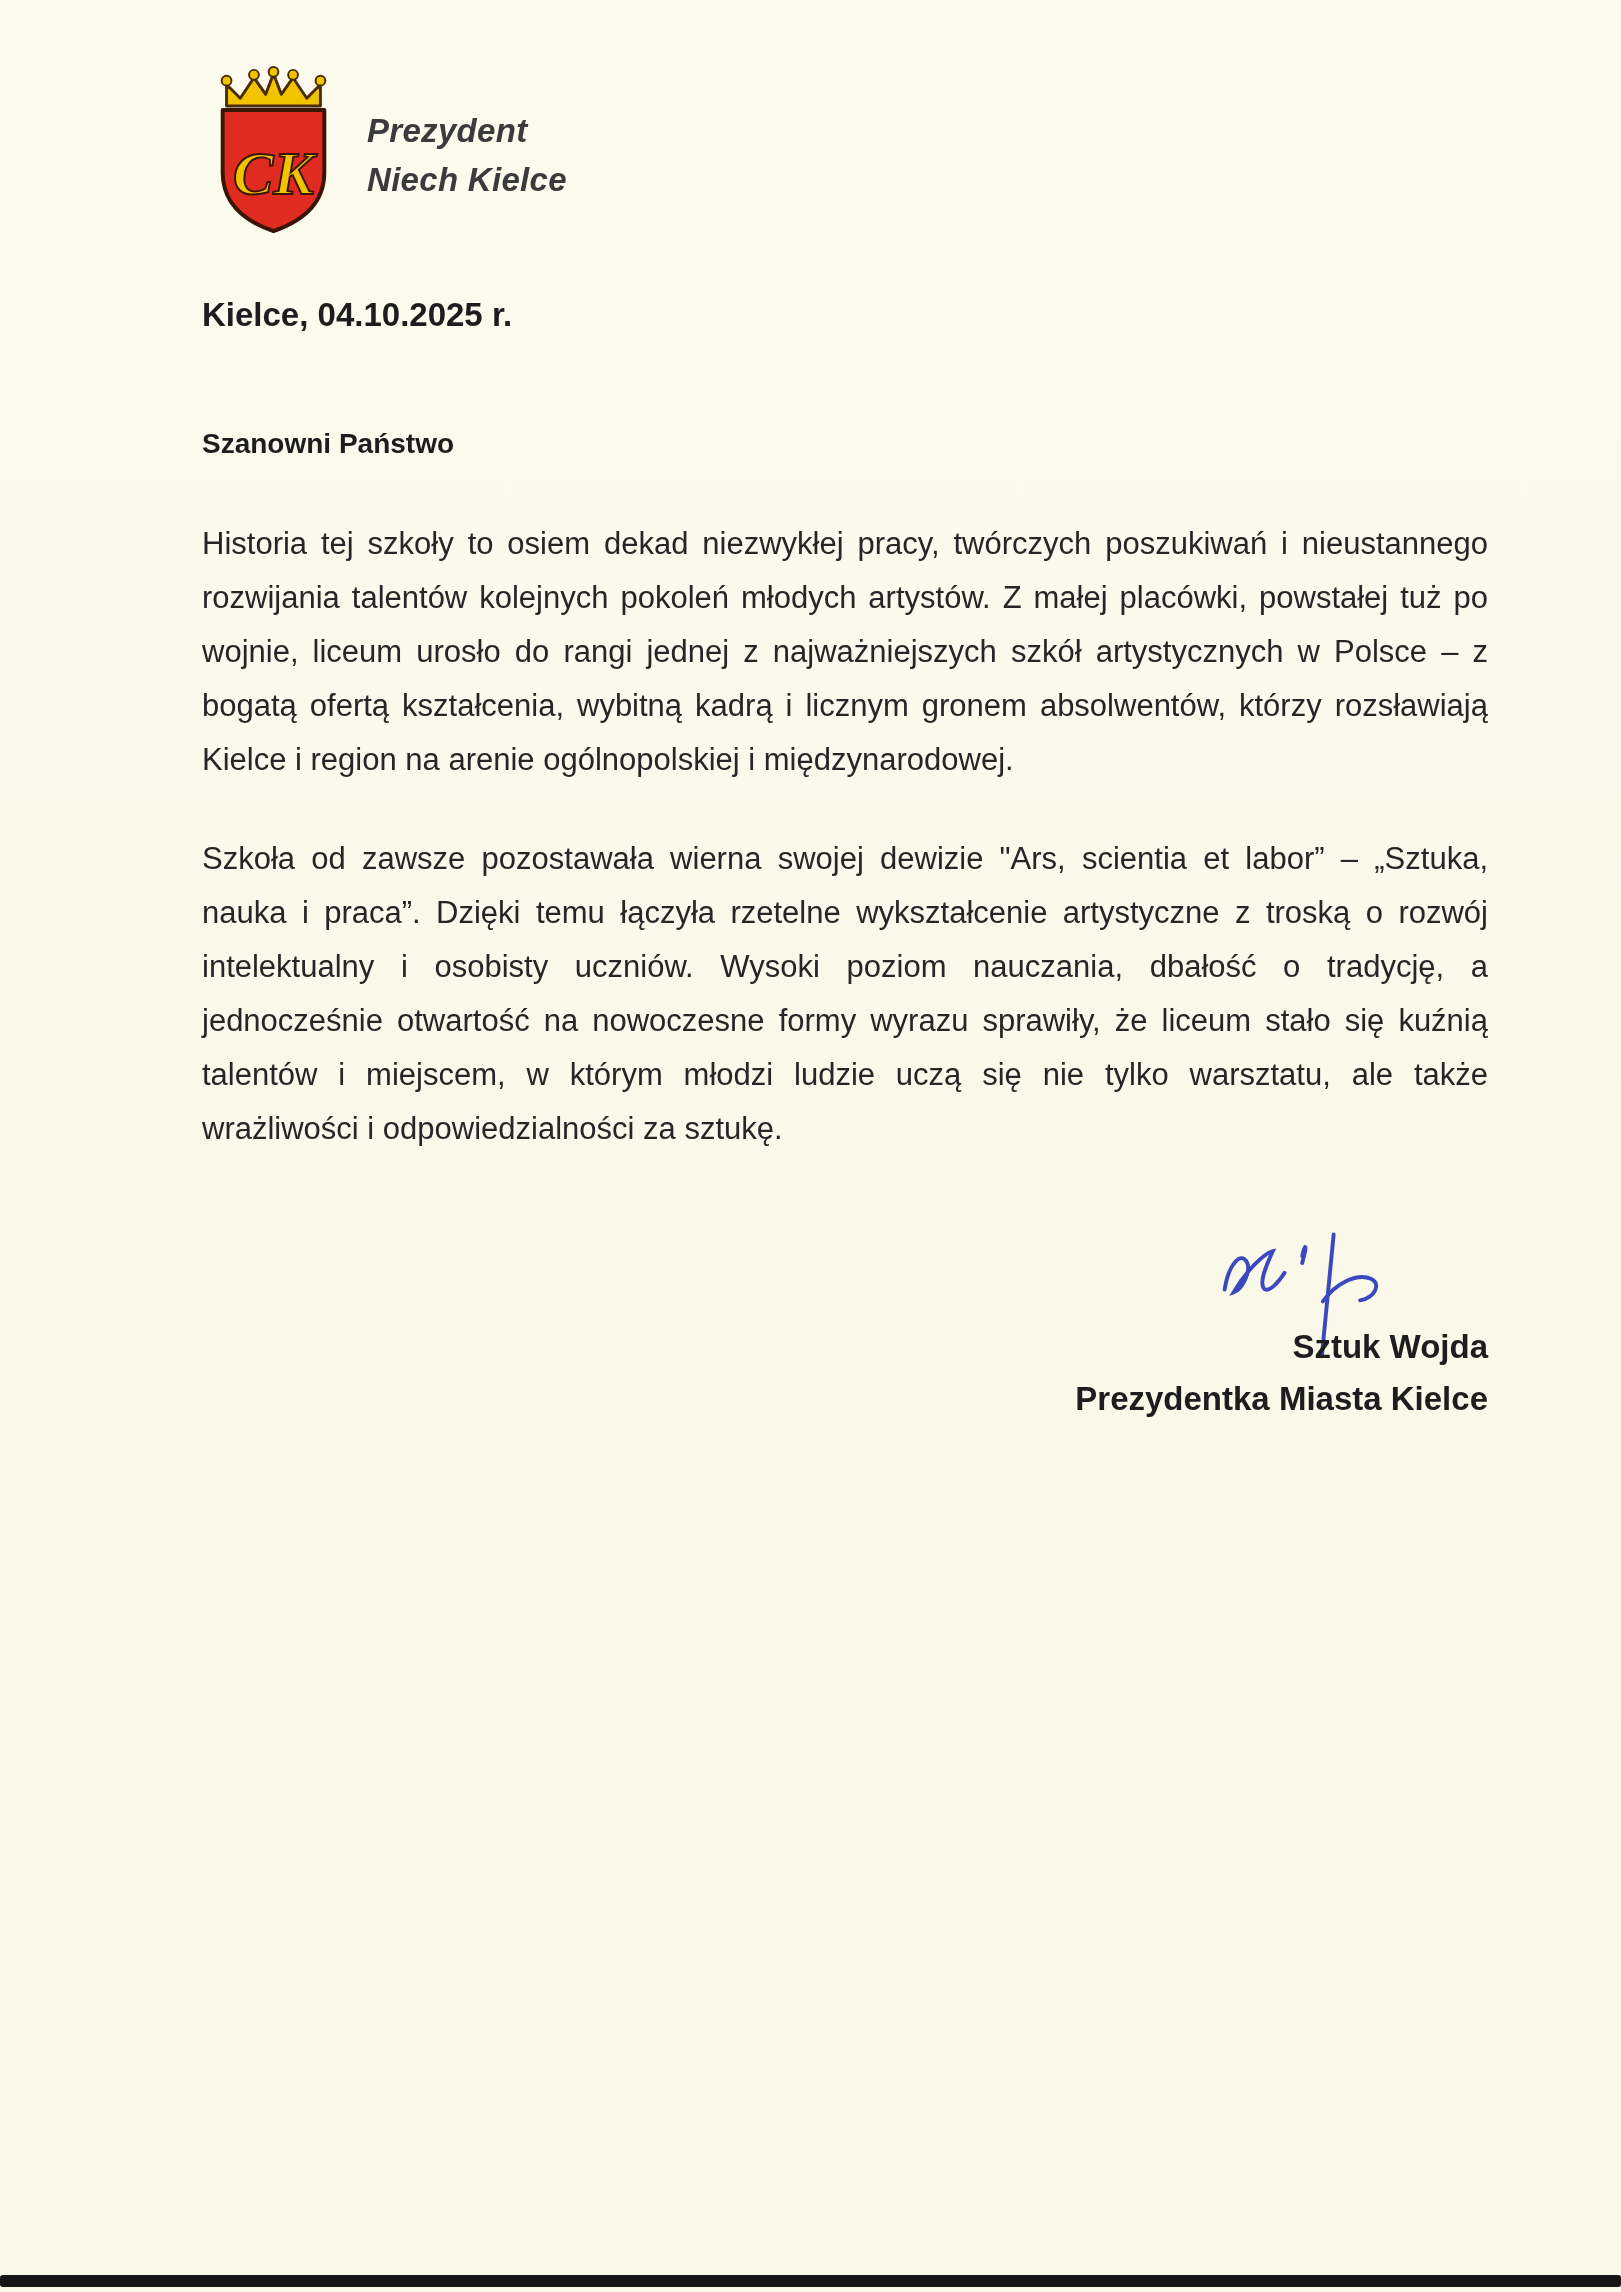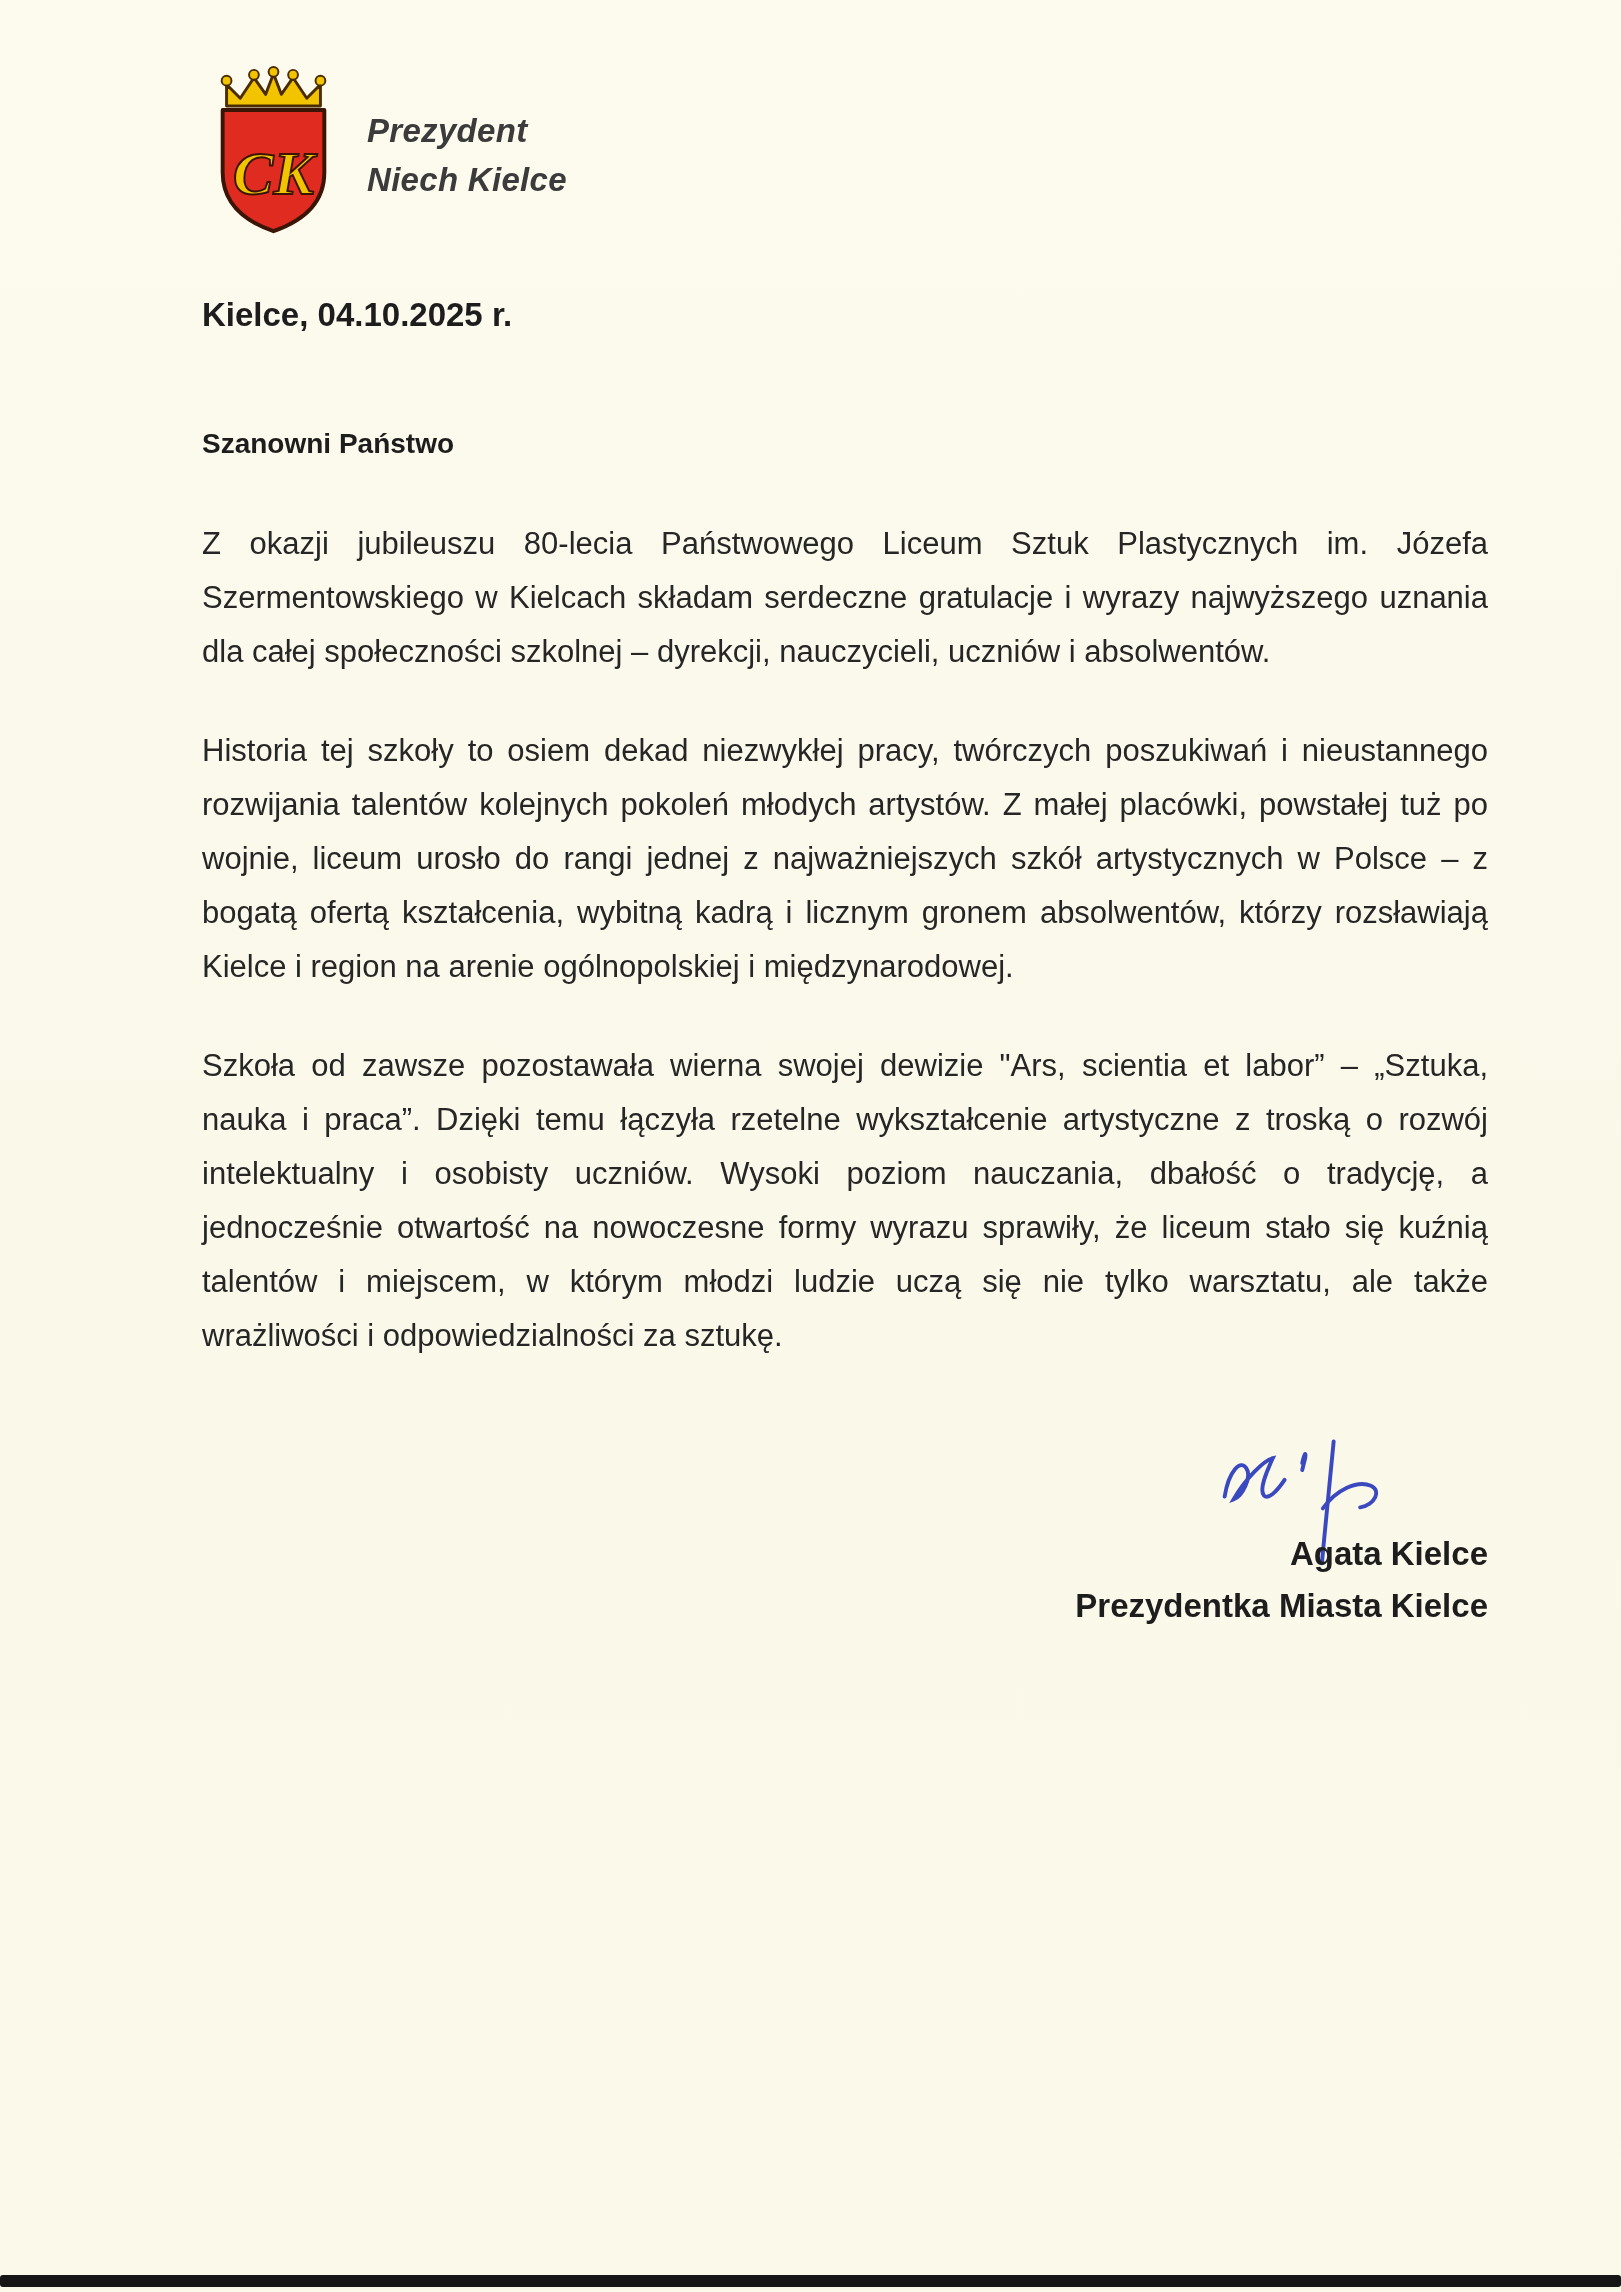--- a/index.html
+++ b/index.html
@@ -130,34 +130,33 @@
     </div>
   </div>
 
   <div class="content">
 
     <div class="dateline">Kielce, 04.10.2025 r.</div>
 
     <div class="salutation">Szanowni Państwo</div>
 
     <div class="bodytext">
-      <p>Z okazji jubileuszu 80-lecia Państwowego Liceum Sztuk Plastycznych im. Józefa Szermentowskiego w Kielcach składam serdeczne gratulacje i wyrazy najwyższego uznania dla całej społeczności szkolnej – dyrekcji, nauczycieli, uczniów i absolwentów.</p>
       <p>Historia tej szkoły to osiem dekad niezwykłej pracy, twórczych poszukiwań i nieustannego rozwijania talentów kolejnych pokoleń młodych artystów. Z małej placówki, powstałej tuż po wojnie, liceum urosło do rangi jednej z najważniejszych szkół artystycznych w Polsce – z bogatą ofertą kształcenia, wybitną kadrą i licznym gronem absolwentów, którzy rozsławiają Kielce i region na arenie ogólnopolskiej i międzynarodowej.</p>
       <p>Szkoła od zawsze pozostawała wierna swojej dewizie "Ars, scientia et labor” – „Sztuka, nauka i praca”. Dzięki temu łączyła rzetelne wykształcenie artystyczne z troską o rozwój intelektualny i osobisty uczniów. Wysoki poziom nauczania, dbałość o tradycję, a jednocześnie otwartość na nowoczesne formy wyrazu sprawiły, że liceum stało się kuźnią talentów i miejscem, w którym młodzi ludzie uczą się nie tylko warsztatu, ale także wrażliwości i odpowiedzialności za sztukę.</p>
     </div>
 
 
     <div class="sig-block">
       <svg class="sig-scribble" viewBox="0 0 220 170" aria-hidden="true">
         <path d="M18,84 C22,58 34,46 40,55 C46,64 36,84 27,87 C39,66 58,47 67,45 C60,60 53,77 58,83 C63,88 73,76 79,67" fill="none" stroke-width="4" stroke-linecap="round" stroke="#3b49c1"></path>
         <path d="M97,50 C99,41 101,37 100,45 L97,57" fill="none" stroke-width="4" stroke-linecap="round" stroke="#3b49c1"></path>
         <path d="M129,28 C126,62 121,108 117,152" fill="none" stroke-width="4" stroke-linecap="round" stroke="#3b49c1"></path>
         <path d="M118,96 C132,77 153,67 167,73 C178,78 171,92 156,95" fill="none" stroke-width="4" stroke-linecap="round" stroke="#3b49c1"></path>
       </svg>
-      <div class="sig-name">Agata Kielce</div>
+      <div class="sig-name">Sztuk Wojda</div>
       <div class="sig-title">Prezydentka Miasta Kielce</div>
     </div>
 
   </div>
 
   <div class="scan-bar"></div>
 
 </div>
 
 

